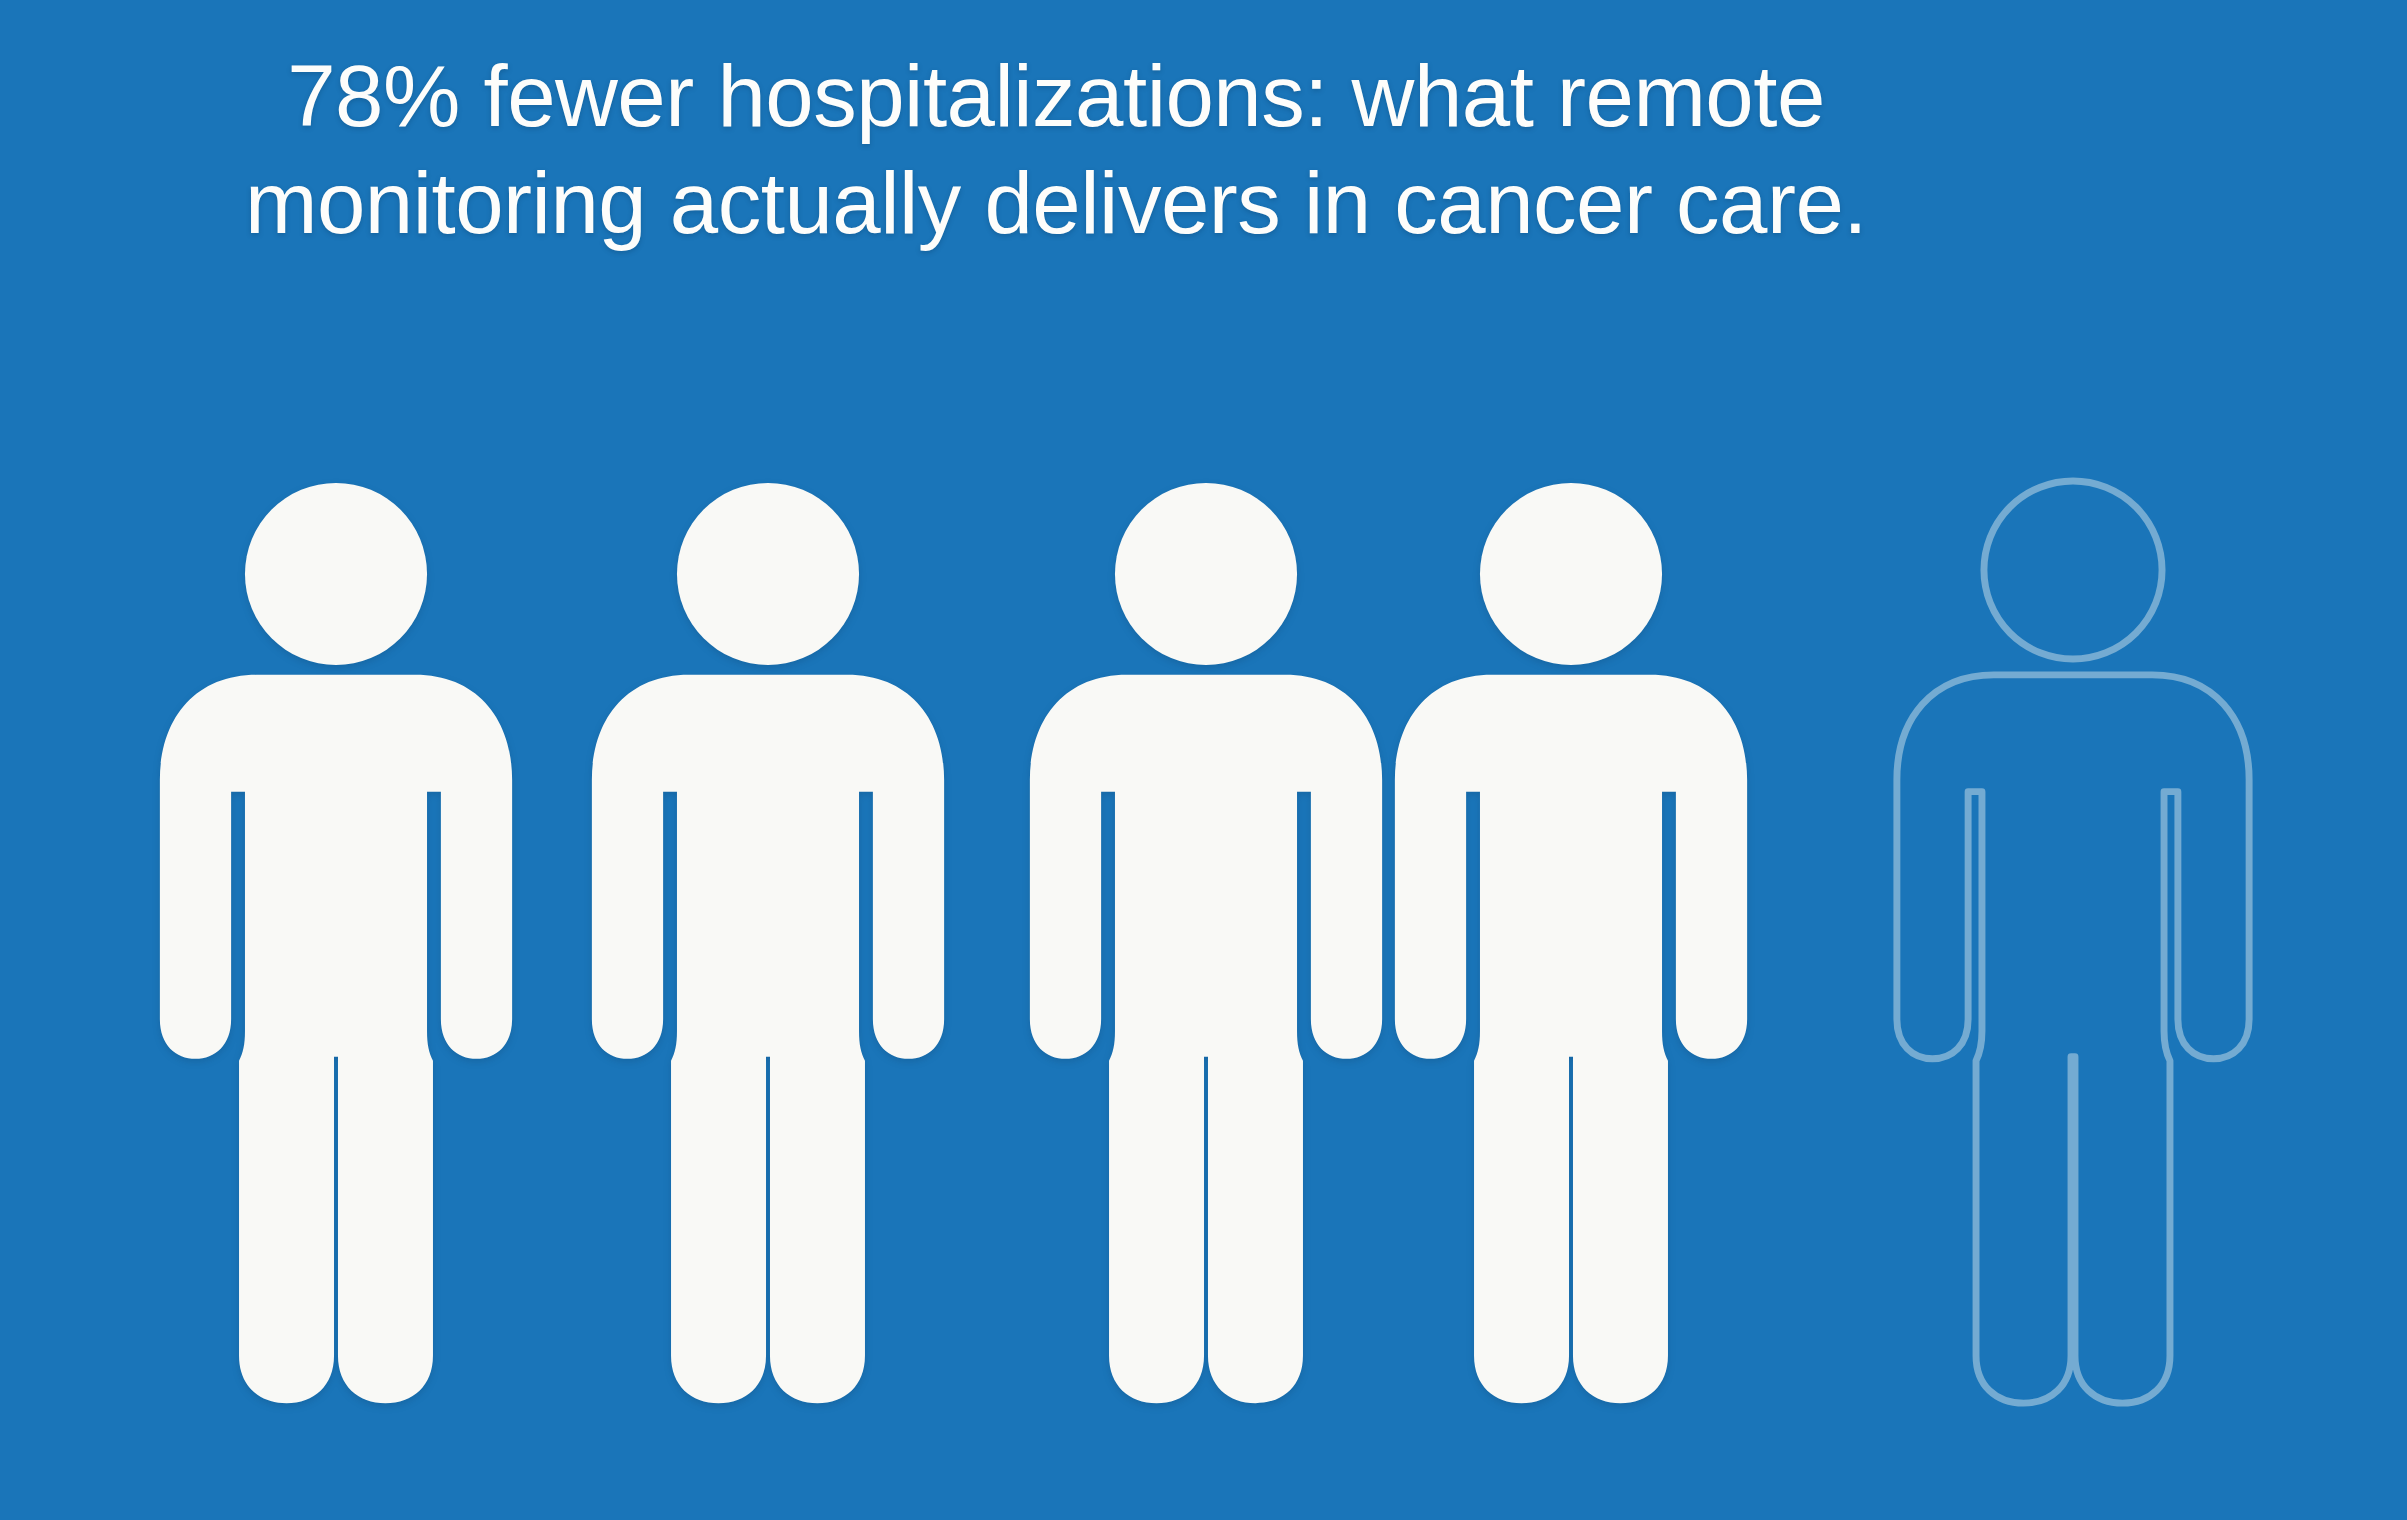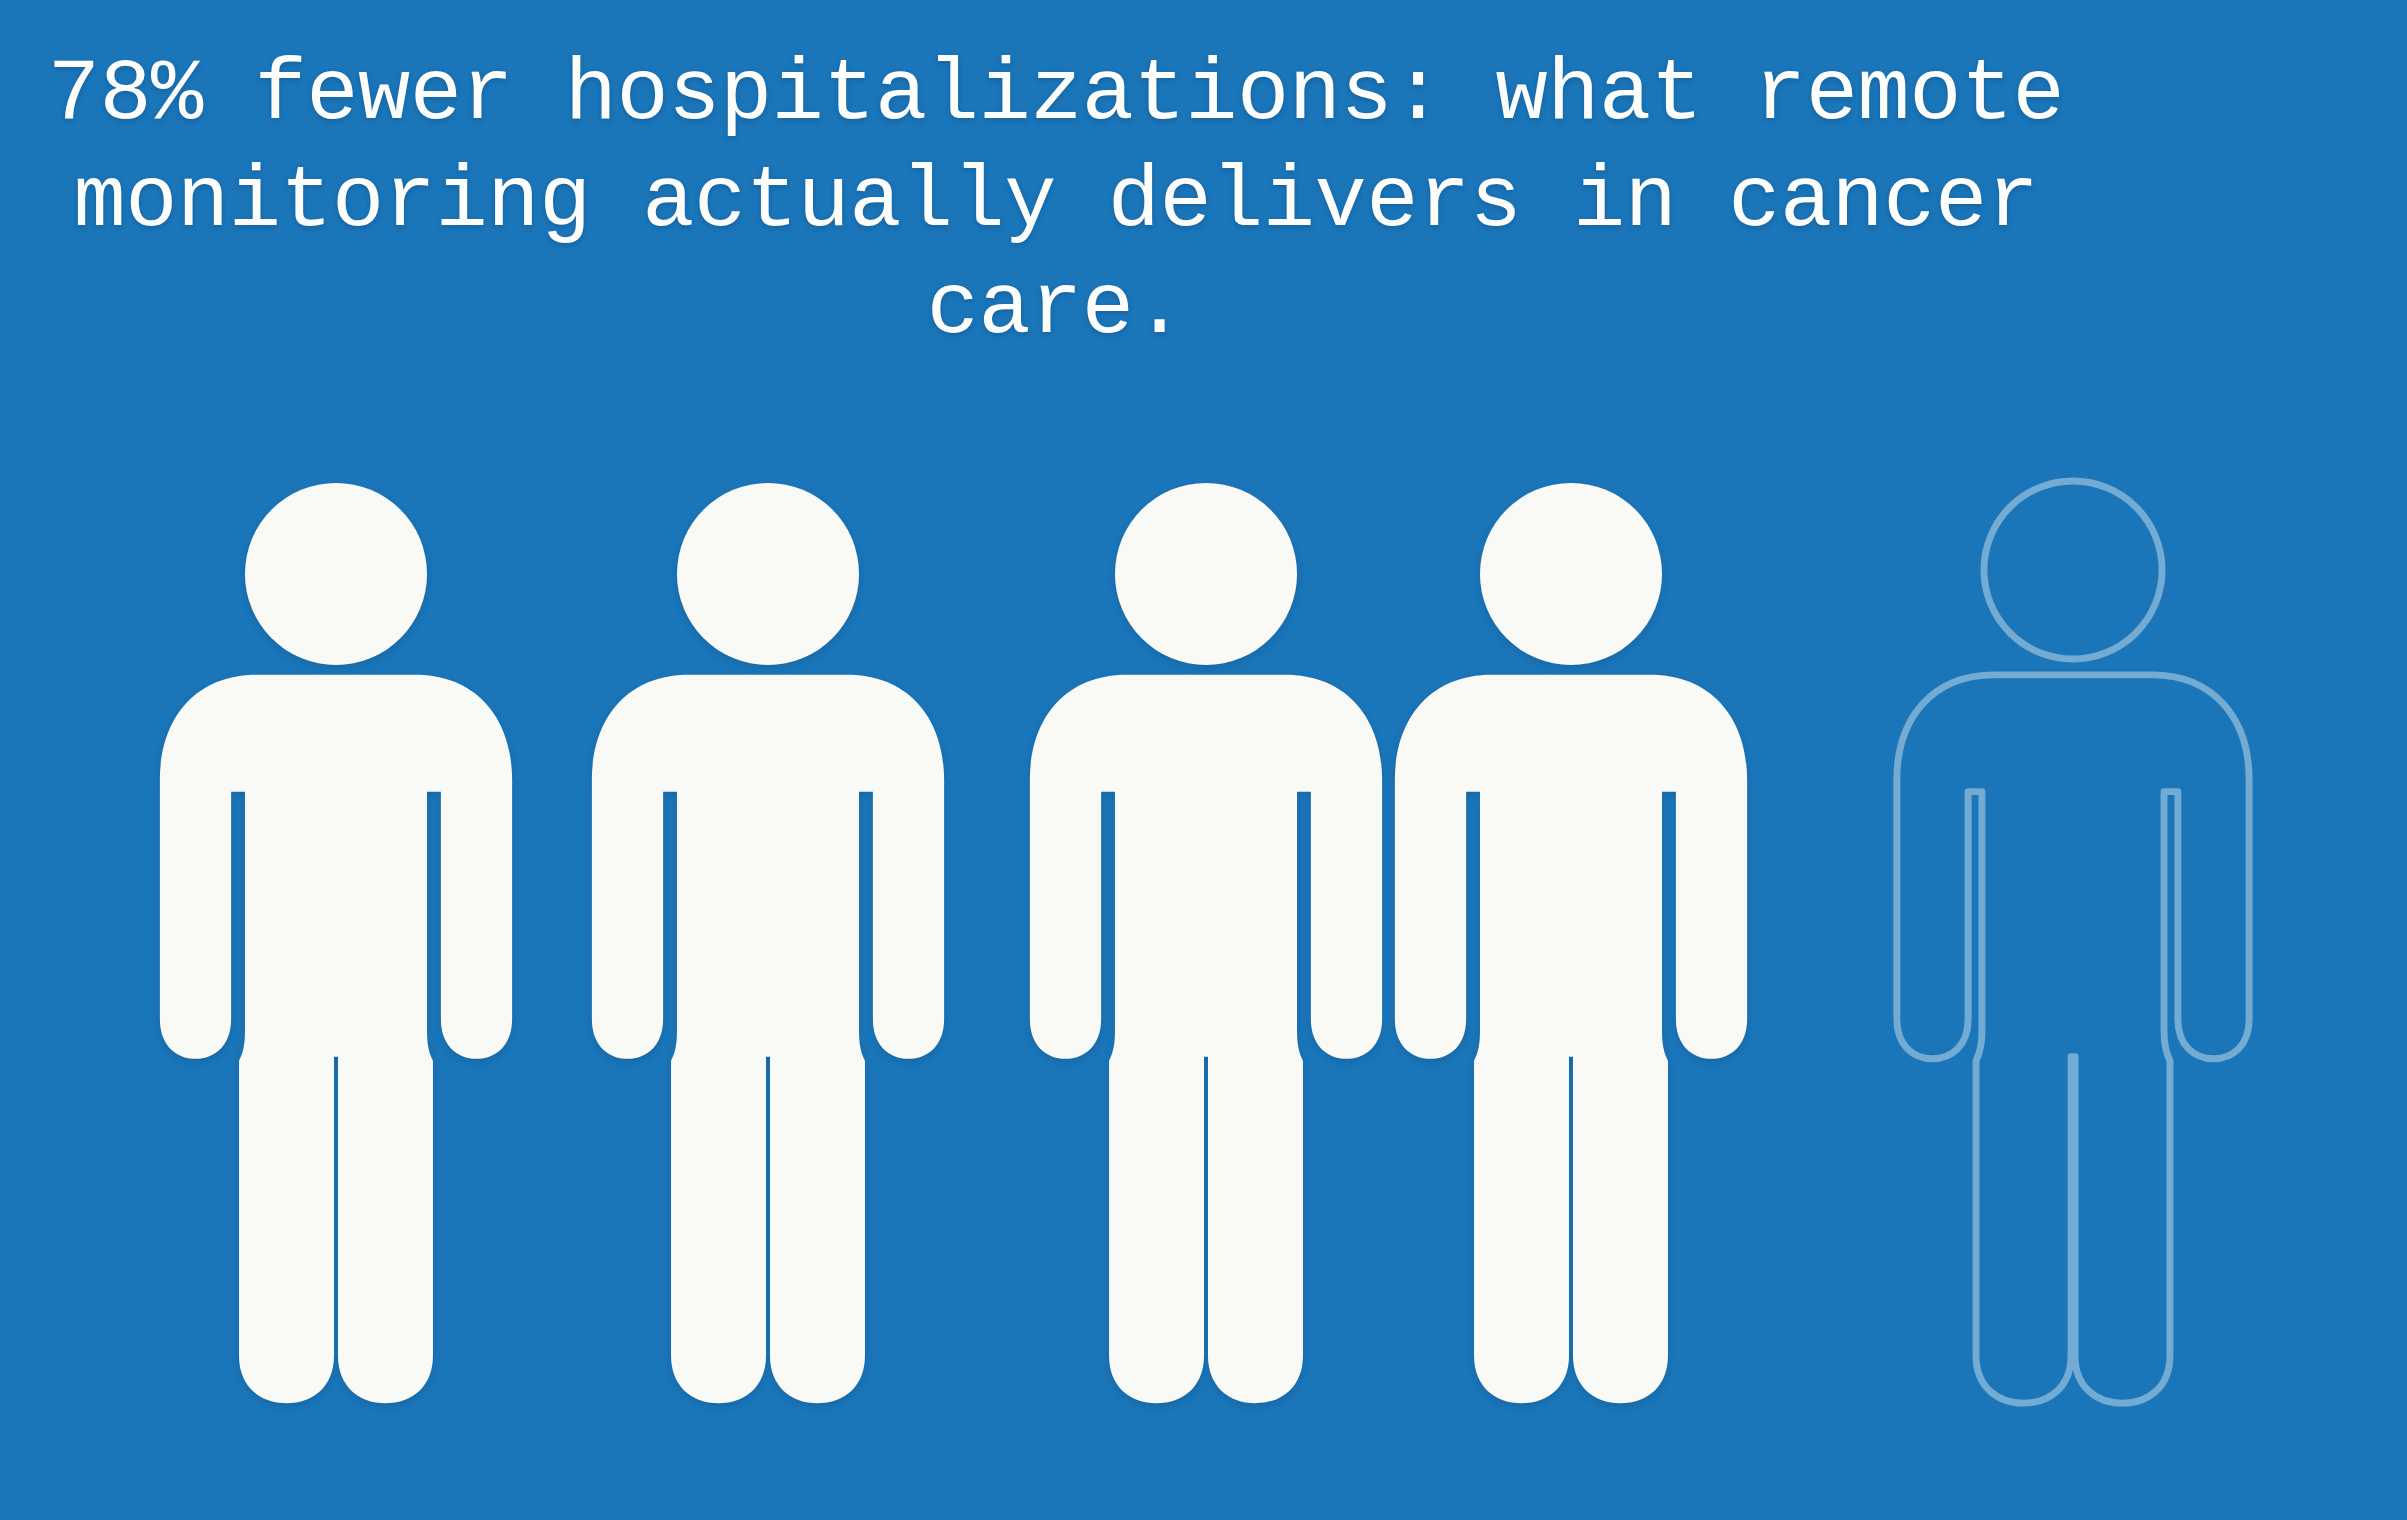--- a/index.html
+++ b/index.html
@@ -16,21 +16,21 @@
     font-family: "Liberation Sans", sans-serif;
   }
   
   #headline {
     position: absolute;
     left: 0;
     top: 42px;
     width: 2112px;
     text-align: center;
     color: #fdfdfb;
-    font-family: Liberation Mono, monospace;
+    font-family: Liberation Sans, sans-serif;
     font-size: 87px;
     line-height: 107px;
     font-weight: 400;
     letter-spacing: -0.5px;
     text-shadow: 0 2px 5px rgba(8,50,86,0.28);
     padding: 0 26px;
     box-sizing: border-box;
     white-space: pre-line;
   }
   

